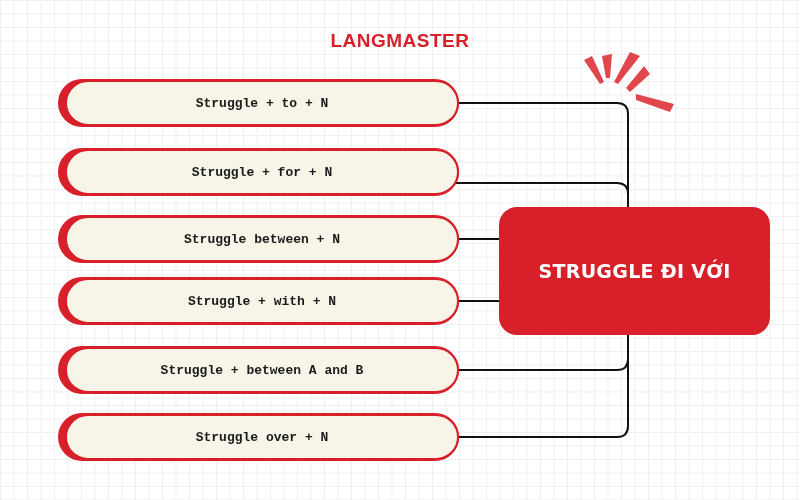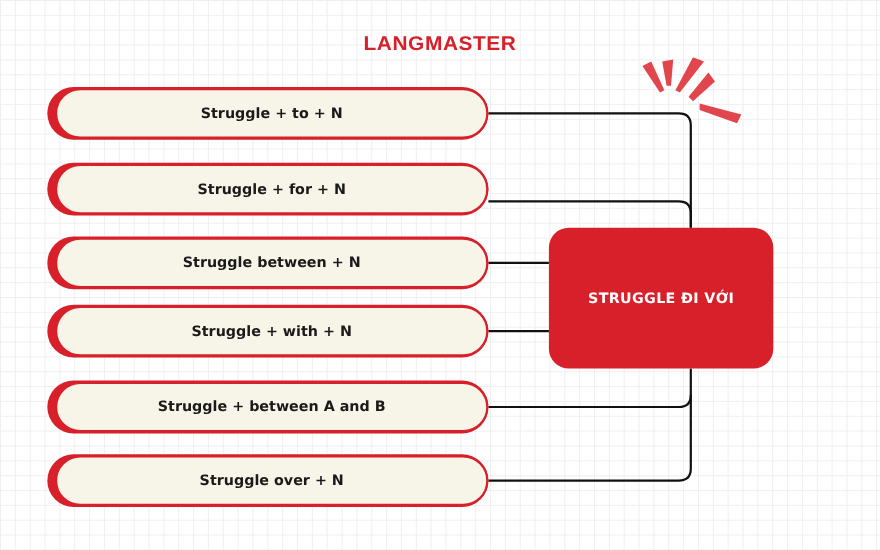--- a/index.html
+++ b/index.html
@@ -11,38 +11,38 @@
         linear-gradient(to bottom, #efefef 1px, transparent 1px);
       background-size: 13.5px 13.5px;
       font-family: "DejaVu Sans", sans-serif;
     }
     .logo {
       position: absolute; left: 0; width: 800px; top: 30px; text-align: center;
       font-family: "Liberation Sans", sans-serif; font-weight: 900;
       font-size: 19px; letter-spacing: 0.5px; color: #d7202a;
       transform: scaleY(0.95);
     }
-    .pill-wrap { position: absolute; left: 43px; width: 401px; height: 48px; }
+    .pill-wrap { position: absolute; left: 58px; width: 401px; height: 48px; font-family: Liberation Mono, monospace; }
     .pill-shadow {
       position: absolute; left: 0; top: 0; width: 100%; height: 100%;
       background: #d7202a; border-radius: 24px;
     }
     .pill {
       position: absolute; left: 7px; top: 1px; right: 0; bottom: 1px;
       background: #f7f4e8; border: 2px solid #d7202a; border-radius: 24px;
       box-sizing: border-box;
       display: flex; align-items: center; justify-content: center;
       font-weight: bold; font-size: 13px; color: #1a1a1a;
     }
     svg.lines { position: absolute; left: 0; top: 0; }
     .center-box {
-      position: absolute; left: 499px; top: 207px; width: 204px; height: 128px;
+      position: absolute; left: 499px; top: 207px; width: 271px; height: 128px;
       background: #d7202a; border-radius: 18px;
       display: flex; align-items: center; justify-content: center; text-align: right;
-      color: #ffffff; font-weight: bold; font-size: 13px; line-height: 27px;
+      color: #ffffff; font-weight: bold; font-size: 19px; line-height: 27px;
       letter-spacing: 0.3px;
     }
     .center-box span { display: block; }
     .burst { position: absolute; left: 570px; top: 52px; }
   </style>
 </head>
 <body>
 
 <div class="logo">LANGMASTER</div>
 

